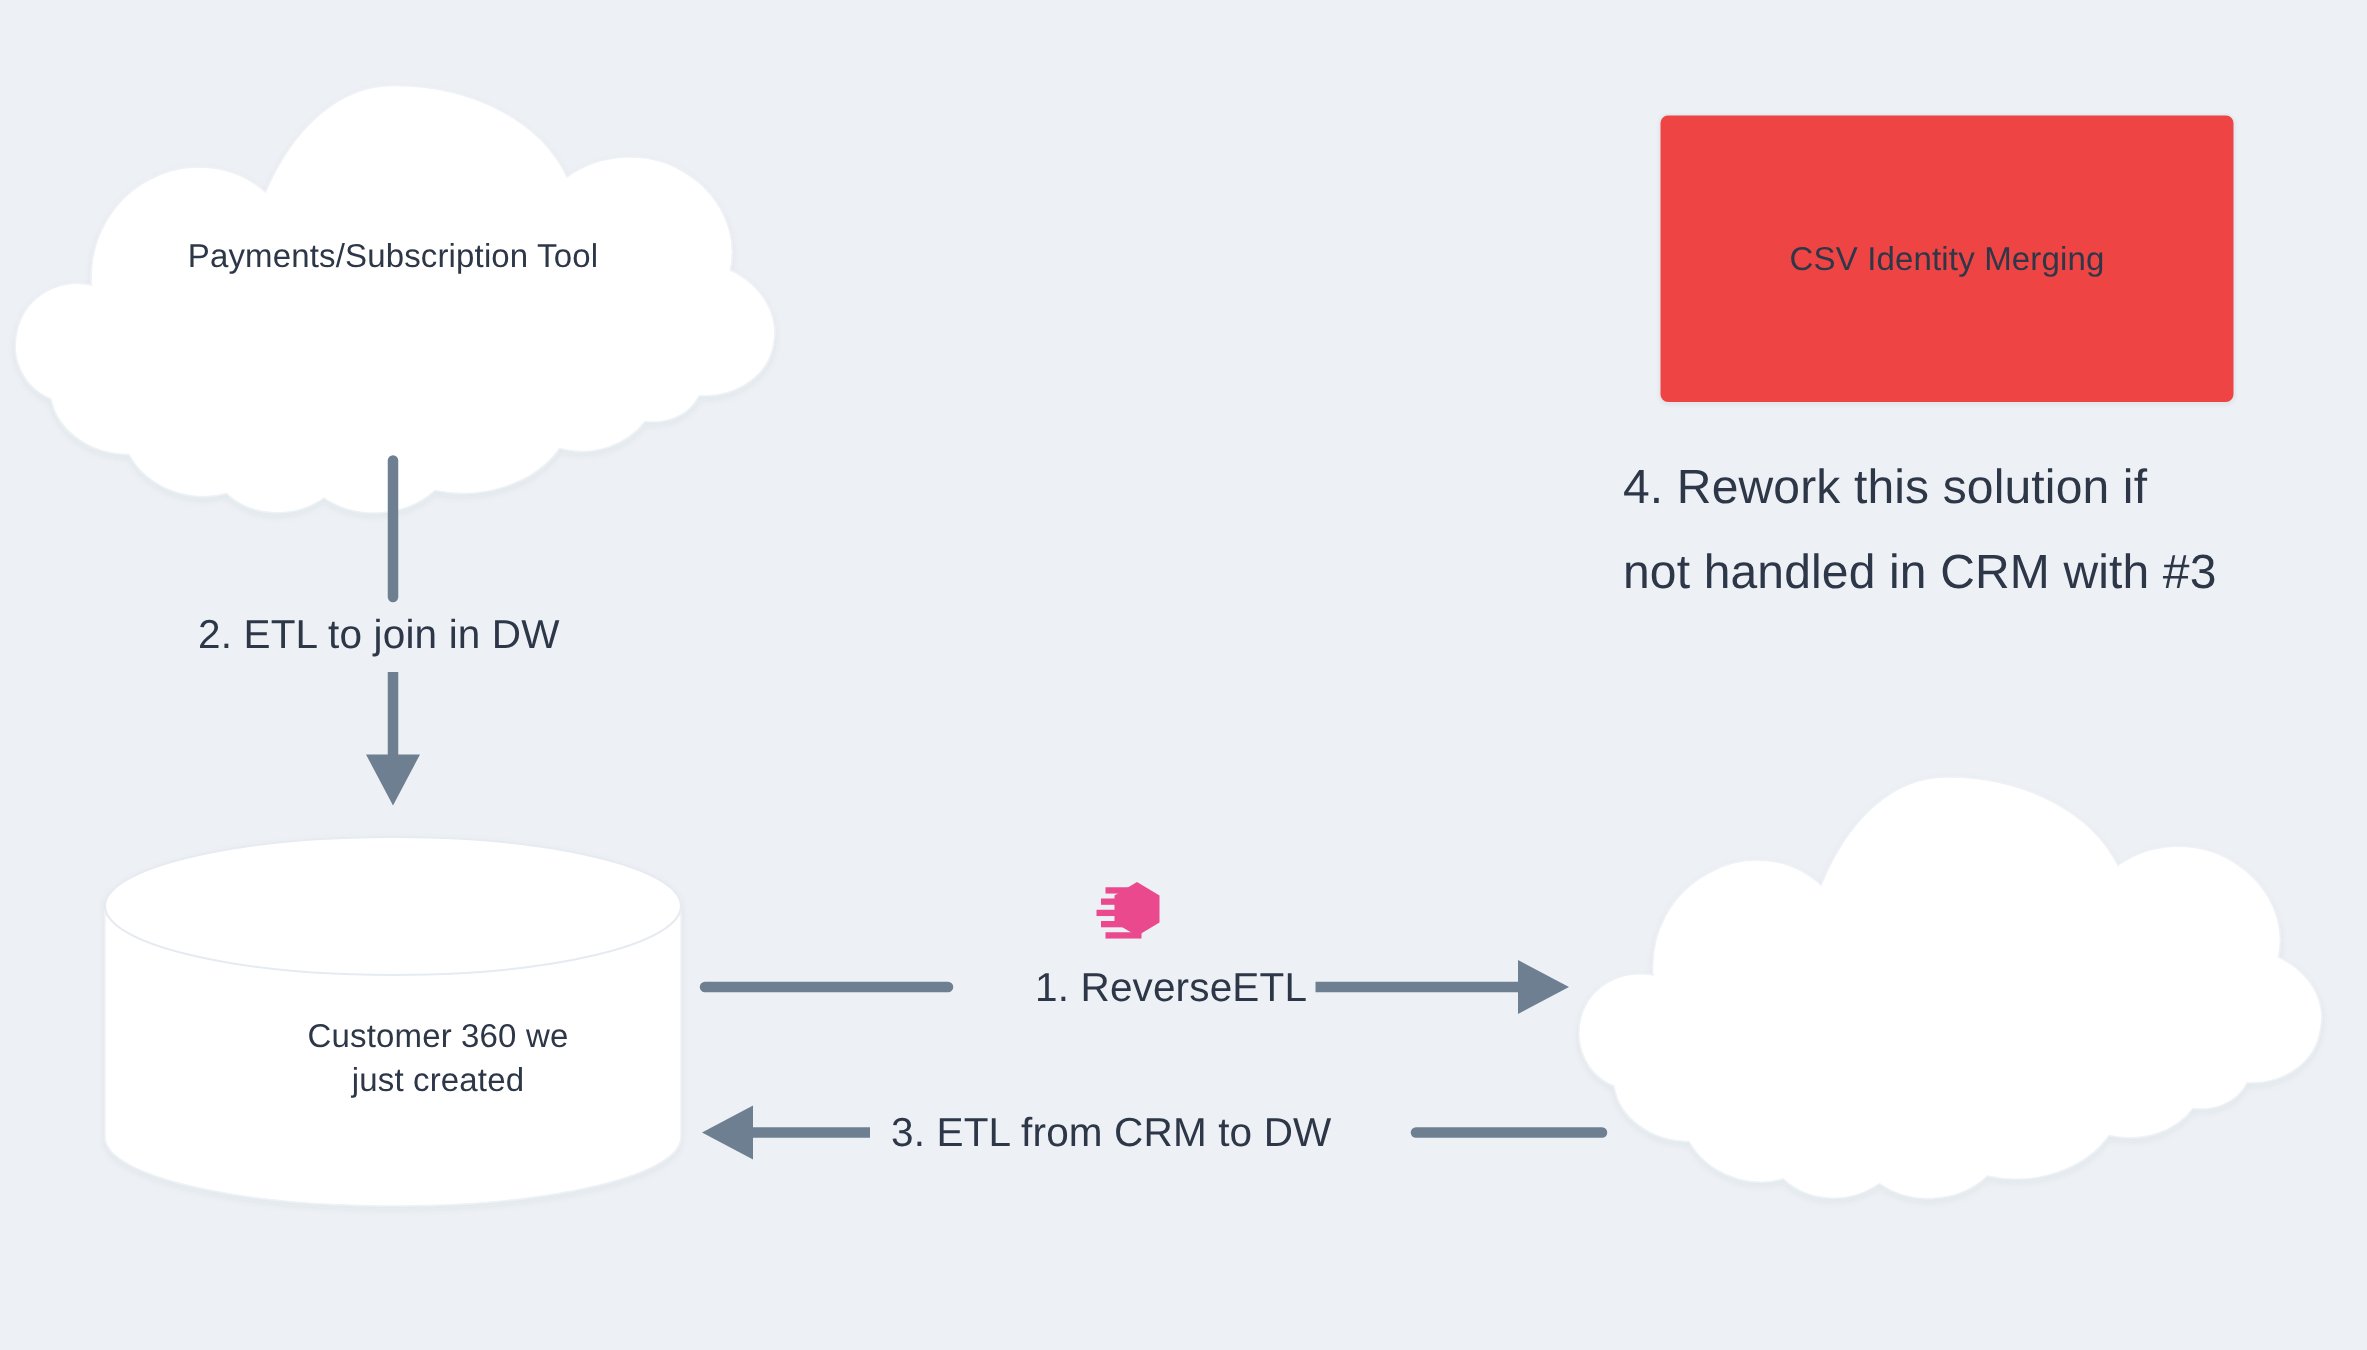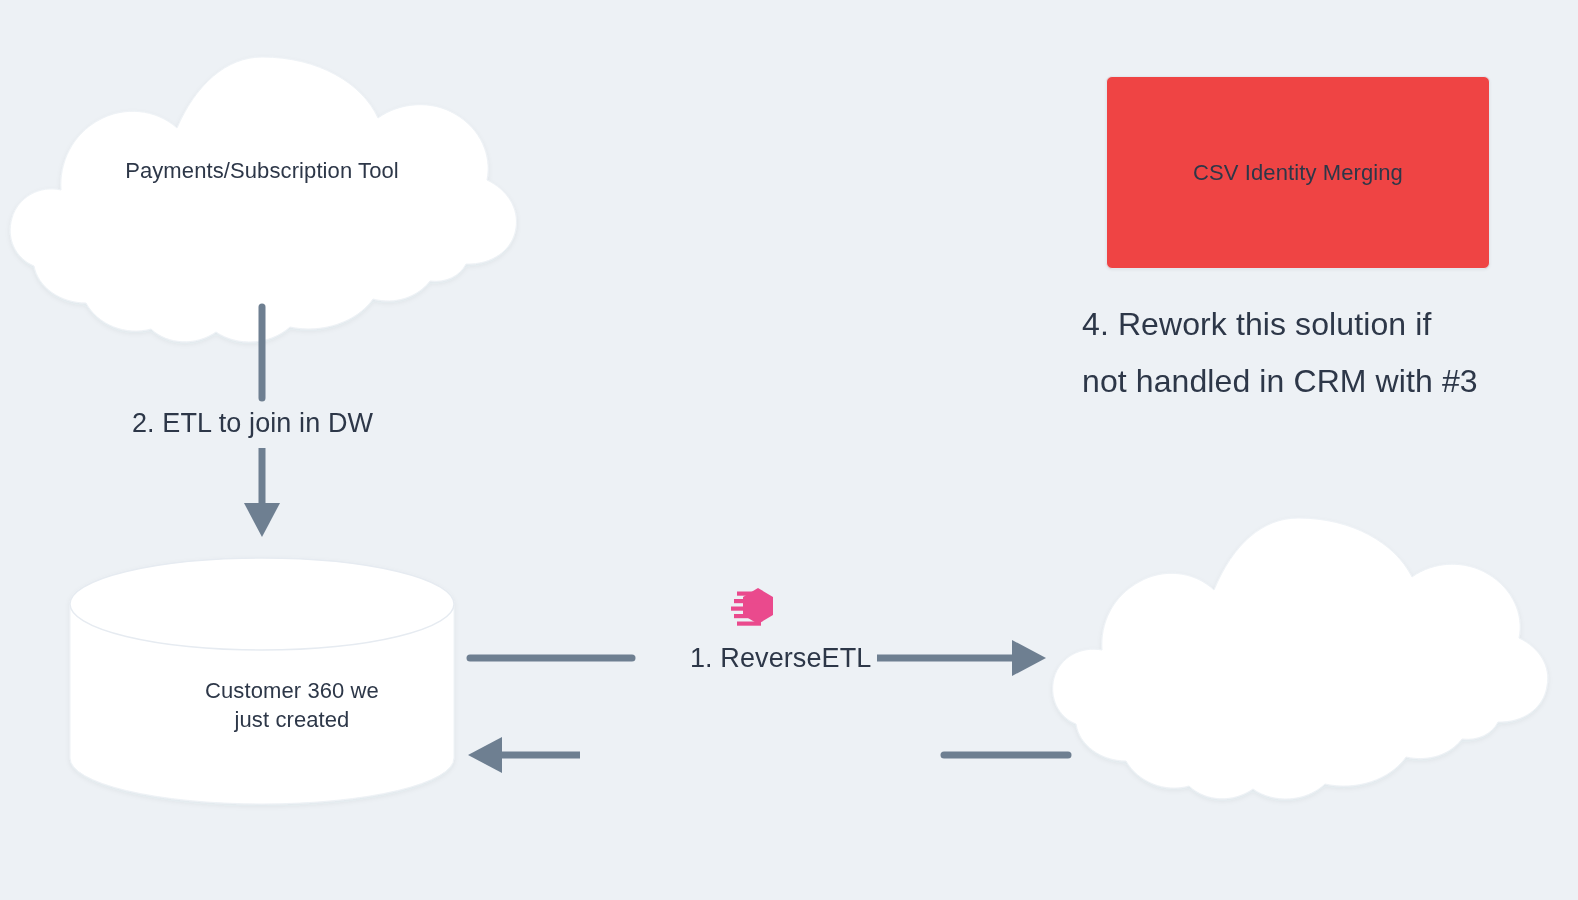--- a/index.html
+++ b/index.html
@@ -164,17 +164,18 @@
   <div class="node-label" style="left:12px; top:156px; width:500px;">Payments/Subscription Tool</div>
 
   <div class="node-label" style="left:70px; top:676px; width:444px;">Customer 360 we
 just created</div>
 
 
   <div class="edge-label" style="left:126px; top:406px; padding:0 6px;">2. ETL to join in DW</div>
 
   <div class="edge-label" style="left:640px; top:641px; padding:0 6px;margin-left:44px;">1. ReverseETL</div>
 
+  <div class="edge-label" style="left:588px; top:738px; padding:0 6px;">3. ETL from CRM to DW</div>
 
   <div class="free-note" style="left:1082px; top:296px; width:470px;">4. Rework this solution if
 not handled in CRM with #3</div>
 
 </div>
 
 </body></html>

